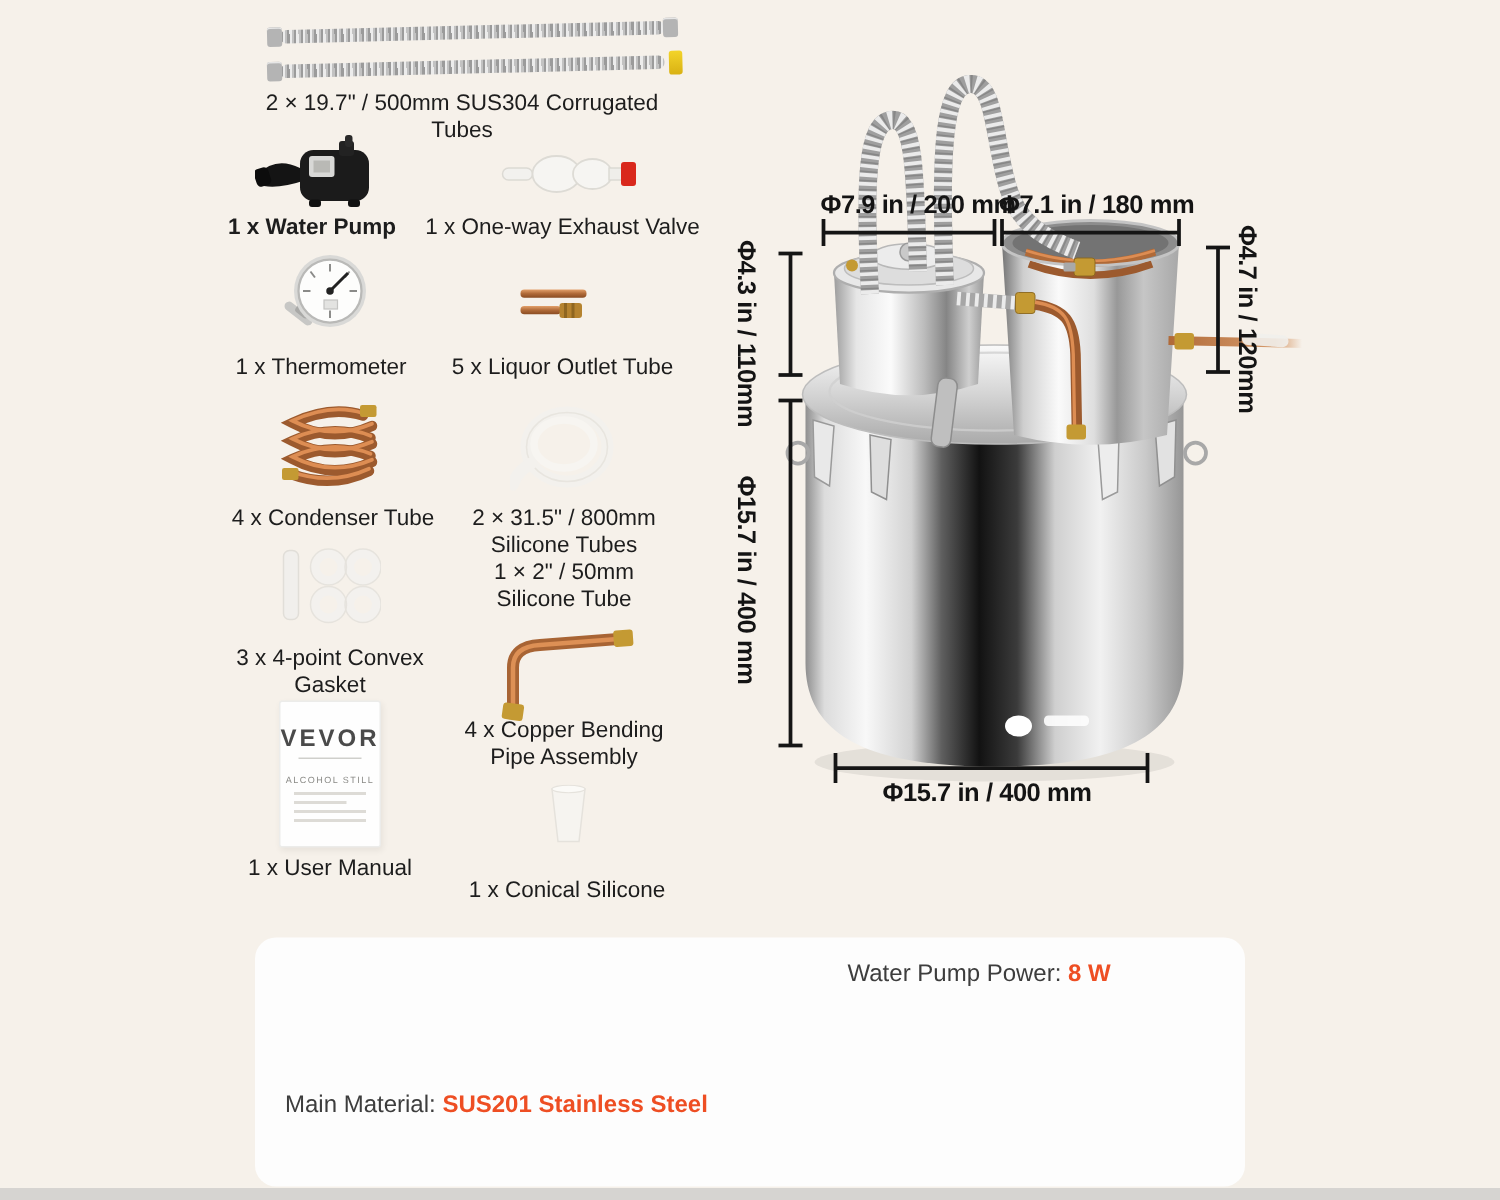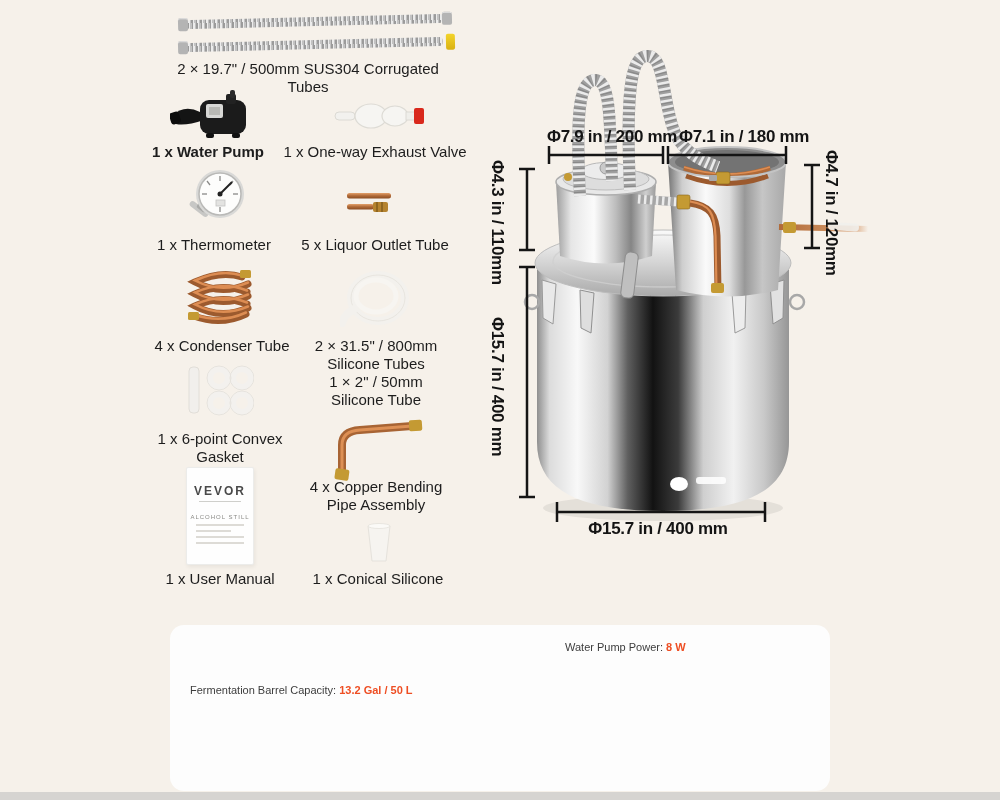--- a/index.html
+++ b/index.html
@@ -24,21 +24,21 @@
   #lbl-tubes     {left:308px;top:60px;}
   #lbl-pump      {left:208px;top:143px;font-weight:bold;}
   #lbl-valve     {left:375px;top:143px;}
   #lbl-thermo    {left:214px;top:236px;}
   #lbl-liquor    {left:375px;top:236px;}
   #lbl-condenser {left:222px;top:337px;}
   #lbl-silicone  {left:376px;top:337px;}
   #lbl-gasket    {left:220px;top:430px;}
   #lbl-copperbend{left:376px;top:478px;}
   #lbl-manual    {left:220px;top:570px;}
-  #lbl-conical   {left:378px;top:570px;}
+  #lbl-conical   {left:378px;top:585px;}
 
   
   #img-tubes{left:175px;top:6px;width:285px;height:52px;}
   .tube{position:absolute;left:12px;width:256px;height:9px;border-radius:4px;
     background:repeating-linear-gradient(90deg,#9b9b9b 0 1.5px,#ececec 1.5px 3px,#c2c2c2 3px 4.5px);
     transform:rotate(-1.4deg);}
   .tube .fit{position:absolute;top:-2px;width:10px;height:13px;background:#b4b4b4;border-radius:2px;box-shadow:inset 0 1px 0 #e6e6e6;}
   .tube .fit.l{left:-9px;} .tube .fit.r{right:-9px;}
   .tube .cap{position:absolute;top:-3.5px;right:-12px;width:9px;height:16px;border-radius:2px;
     background:linear-gradient(180deg,#f3d42a,#d9b113);}
@@ -49,45 +49,45 @@
   #img-thermo    {left:182px;top:168px;}
   #img-liquor    {left:344px;top:189px;}
   #img-condenser {left:186px;top:264px;}
   #img-silicone  {left:340px;top:269px;}
   #img-gasket    {left:186px;top:365px;}
   #img-copperbend{left:328px;top:419px;}
   #img-conical   {left:362px;top:523px;}
 
   #img-manual{left:186px;top:467px;width:66px;height:96px;background:#fefefe;
     border:1px solid #ececea;border-radius:2px;box-shadow:1px 2px 4px rgba(0,0,0,.06);}
-  #img-manual .brand{margin-top:16px;text-align:center;font-weight:bold;font-size:12px;letter-spacing:2px;color:#4a4a4a;}
+  #img-manual .brand{margin-top:16px;text-align:center;font-weight:bold;font-size:16px;letter-spacing:2px;color:#4a4a4a;}
   #img-manual .rule{width:42px;height:1px;background:#cfcfcb;margin:3px auto 0;}
   #img-manual .sub{margin-top:12px;text-align:center;font-size:6px;letter-spacing:1px;color:#8a8a86;}
   #img-manual .bar{height:2px;background:#dddbd6;margin:4px 9px 0;}
   #img-manual .bar.short{margin-right:22px;}
 
   
   #still-svg{left:480px;top:0;}
 
   
   .dim{
     position:absolute;font-weight:bold;font-size:17px;letter-spacing:-0.3px;color:#141414;
     white-space:nowrap;
   }
   .dim.v{writing-mode:vertical-rl;text-align:center;}
   #dim-top-left {left:547px;top:127px;width:118px;text-align:center;}
-  #dim-top-right{left:666px;top:127px;width:122px;text-align:center;padding-left:13px;}
+  #dim-top-right{left:666px;top:127px;width:122px;text-align:center;}
   #dim-left-upper{left:486px;top:160px;height:110px;line-height:22px;}
   #dim-left-lower{left:486px;top:307px;height:160px;line-height:22px;}
   #dim-right     {left:820px;top:150px;height:120px;line-height:22px;}
   #dim-bottom    {left:558px;top:519px;width:200px;text-align:center;}
 
   
   #spec-panel{left:170px;top:625px;width:660px;height:166px;background:#fdfdfd;border-radius:14px;}
-  .spec-item{position:absolute;font-size:11px;color:#3d3d3d;white-space:nowrap;}
+  .spec-item{position:absolute;font-size:16px;color:#3d3d3d;white-space:nowrap;}
   .spec-item .val{color:#ee4e23;font-weight:bold;}
   #spec-0{left:395px;top:16px;}
   #spec-1{left:20px; top:59px;}
   #spec-2{left:395px;top:59px;}
   #spec-3{left:20px; top:103px;}
   #spec-4{left:395px;top:103px;}
   #spec-5{left:20px; top:147px;}
 
   #bottom-bar{left:0;top:792px;width:1000px;height:8px;background:#d6d4d1;}
 </style>
@@ -202,21 +202,21 @@
     <circle cx="33" cy="38" r="9"></circle>
       <circle cx="56" cy="38" r="9"></circle>
   </g>
   <g fill="none" stroke="#e3e0da" stroke-width="1" opacity=".8">
     <circle cx="33" cy="13" r="12"></circle>
       <circle cx="56" cy="13" r="12"></circle>
     <circle cx="33" cy="38" r="12"></circle>
       <circle cx="56" cy="38" r="12"></circle>
   </g>
 </svg>
-<div class="part-label" id="lbl-gasket">1 x 6-point Convex
+<div class="part-label" id="lbl-gasket">3 x 4-point Convex
 Gasket</div>
 
 <svg class="abs" id="img-copperbend" width="95" height="62" viewBox="0 0 95 62">
   <path d="M14,54 L14,26 Q14,12 32,11 L84,7" fill="none" stroke="#a86434" stroke-width="8" stroke-linecap="round"></path>
   <path d="M14,54 L14,26 Q14,12 32,11 L84,7" fill="none" stroke="#dd9055" stroke-width="3" stroke-linecap="round"></path>
   <rect x="7" y="50" width="14" height="11" rx="2" fill="#c49a33" transform="rotate(8 14 55)"></rect>
   <rect x="81" y="1" width="13" height="11" rx="2" fill="#c49a33" transform="rotate(-4 87 6)"></rect>
 </svg>
 <div class="part-label" id="lbl-copperbend">4 x Copper Bending
 Pipe Assembly</div>
@@ -380,18 +380,18 @@
 <div class="dim" id="dim-top-right">Φ7.1 in / 180 mm</div>
 <div class="dim v" id="dim-left-upper">Φ4.3 in / 110mm</div>
 <div class="dim v" id="dim-left-lower">Φ15.7 in / 400 mm</div>
 <div class="dim v" id="dim-right">Φ4.7 in / 120mm</div>
 <div class="dim" id="dim-bottom">Φ15.7 in / 400 mm</div>
 
 <div class="abs" id="spec-panel">
   <div class="spec-item" id="spec-0">
     <span>Water Pump Power: </span><span class="val">8 W</span>
   </div>
-  <div class="spec-item" id="spec-1">
-    <span>Fermentation Barrel Capacity: </span><span class="val">13.2 Gal / 50 L</span>
+  <div class="spec-item" id="spec-3">
+    <span>Main Material: </span><span class="val">SUS201 Stainless Steel</span>
   </div>
 </div>
 
 <div class="abs" id="bottom-bar"></div>
 
 </body></html>

